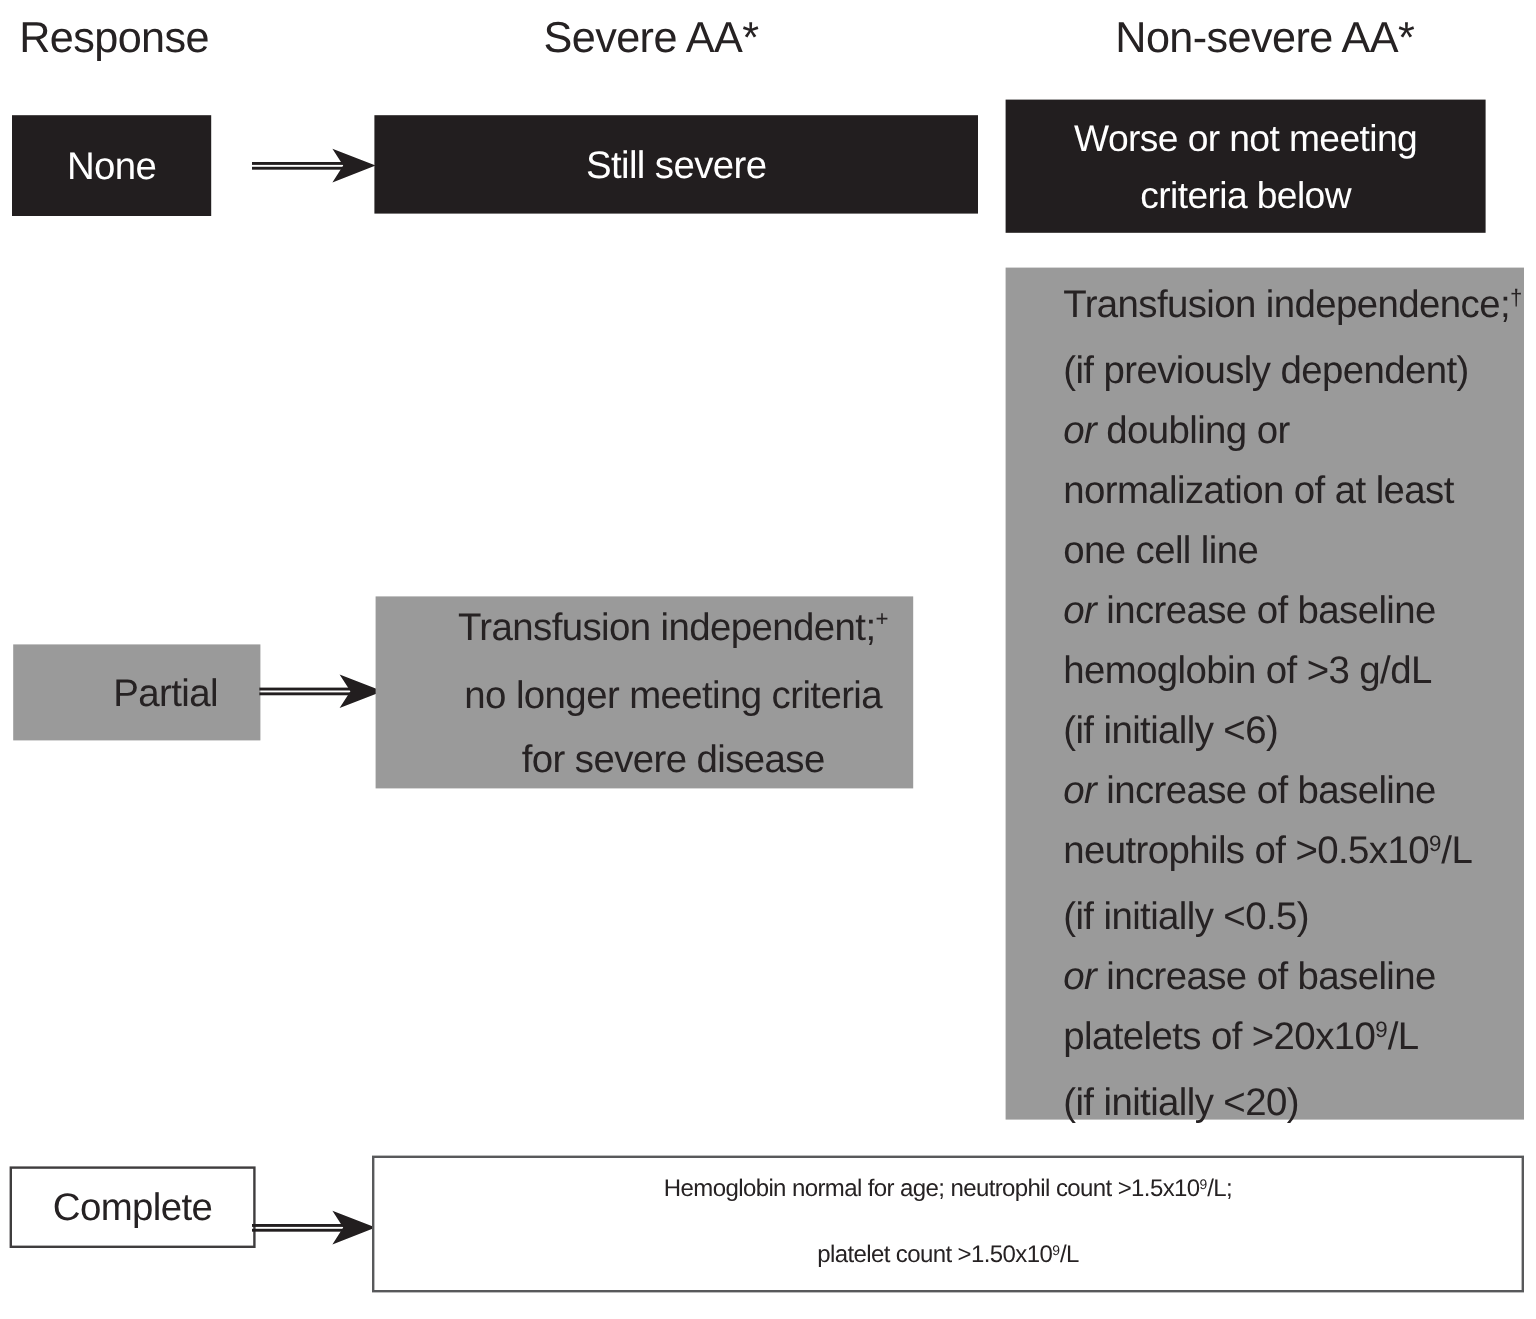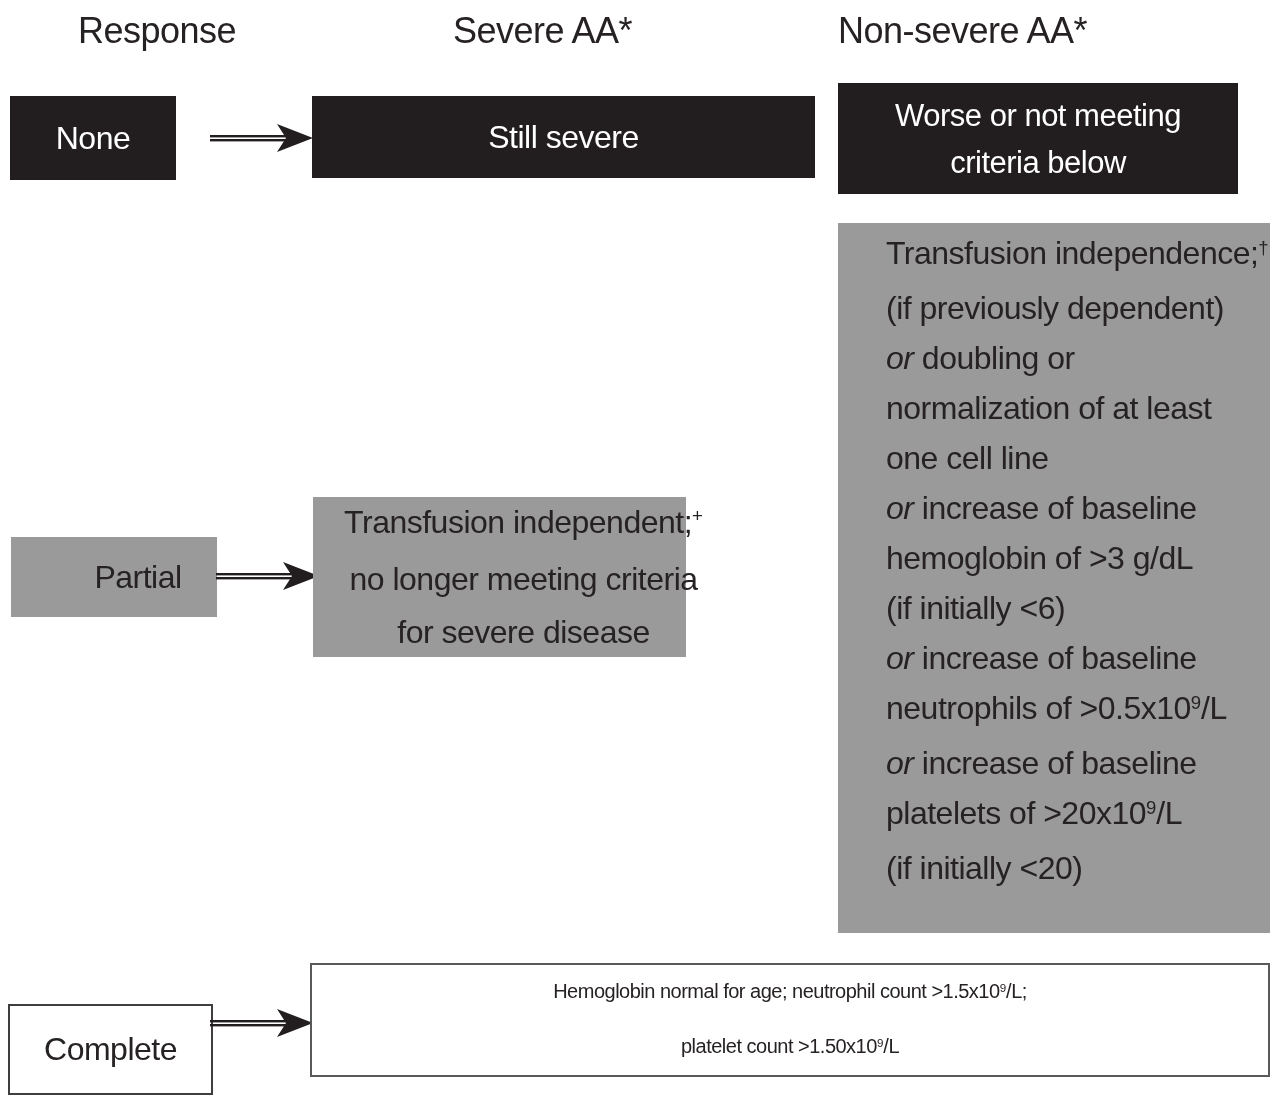--- a/index.html
+++ b/index.html
@@ -25,23 +25,23 @@
   }
   .col-header {
     position: absolute;
     top: 8px;
     height: 46px;
     font-size: 36px;
     line-height: 46px;
     color: var(--text-dark);
     white-space: nowrap;
   }
-  .col-header.resp   { left: 16px;  width: 220px; text-align: right; }
+  .col-header.resp   { left: 16px;  width: 220px; text-align: left; }
   .col-header.sev    { left: 312px; width: 461px; text-align: center; }
-  .col-header.nonsev { left: 838px; width: 432px; }
+  .col-header.nonsev { left: 838px; width: 432px; text-align: center; }
 
   .box {
     position: absolute;
     display: flex;
     flex-direction: column;
     align-items: center;
     justify-content: center;
     text-align: center;
     font-size: 32px;
   }
@@ -52,22 +52,22 @@
   .none-box        { left: 10px;  top: 96px;  width: 166px; height: 84px; }
   .still-box       { left: 312px; top: 96px;  width: 503px; height: 82px; }
   .worse-box       { left: 838px; top: 83px;  width: 400px; height: 111px; font-size: 31px; line-height: 47px; }
   .criteria-box    {
     left: 838px; top: 223px; width: 432px; height: 710px;
     display: block; text-align: left;
     padding: 5px 6px 0 14px;
     font-size: 32px; line-height: 50px;
   }
   .partial-box     { left: 11px;  top: 537px; width: 206px; height: 80px; }
-  .transfusion-box { left: 313px; top: 497px; width: 373px; height: 160px; line-height: 53px; }
-  .complete-box    { left: 8px;   top: 1004px; width: 205px; height: 91px; border: 2px solid var(--outline-dark); }
+  .transfusion-box { left: 313px; top: 497px; width: 448px; height: 160px; line-height: 53px; }
+  .complete-box    { left: 8px;   top: 972px; width: 205px; height: 68px; border: 2px solid var(--outline-dark); }
   .bottom-box      { left: 310px; top: 963px; width: 960px; height: 114px; border: 2px solid var(--outline-gray); font-size: 20px; line-height: 53px; }
 
   .arrow { position: absolute; width: 103px; height: 32px; }
   .arrow .ink { fill: var(--box-black); }
   .a1 { left: 210px; top: 122px; }
   .a2 { left: 216px; top: 560px; }
   .a3 { left: 210px; top: 1007px; }
 
   .line { white-space: nowrap; }
   .it  { font-style: italic; }
@@ -101,20 +101,21 @@
       <div class="line"><span>Transfusion independence;</span><span class="sup">†</span></div>
       <div class="line"><span>(if previously dependent)</span></div>
       <div class="line"><span class="it">or</span><span> doubling or</span></div>
       <div class="line"><span>normalization of at least</span></div>
       <div class="line"><span>one cell line</span></div>
       <div class="line"><span class="it">or</span><span> increase of baseline</span></div>
       <div class="line"><span>hemoglobin of &gt;3 g/dL</span></div>
       <div class="line"><span>(if initially &lt;6)</span></div>
       <div class="line"><span class="it">or</span><span> increase of baseline</span></div>
       <div class="line"><span>neutrophils of &gt;0.5x10</span><span class="sup">9</span><span>/L</span></div>
+      <div class="line"><span>(if initially &lt;0.5)</span></div>
       <div class="line"><span class="it">or</span><span> increase of baseline</span></div>
       <div class="line"><span>platelets of &gt;20x10</span><span class="sup">9</span><span>/L</span></div>
       <div class="line"><span>(if initially &lt;20)</span></div>
     </div>
 
   <div class="box gray partial-box">Partial</div>
 
   <svg class="arrow a2" viewBox="0 0 103 32">
     <rect class="ink" x="0" y="13" width="79" height="2.4"></rect>
     <rect class="ink" x="0" y="17" width="79" height="2.4"></rect>

